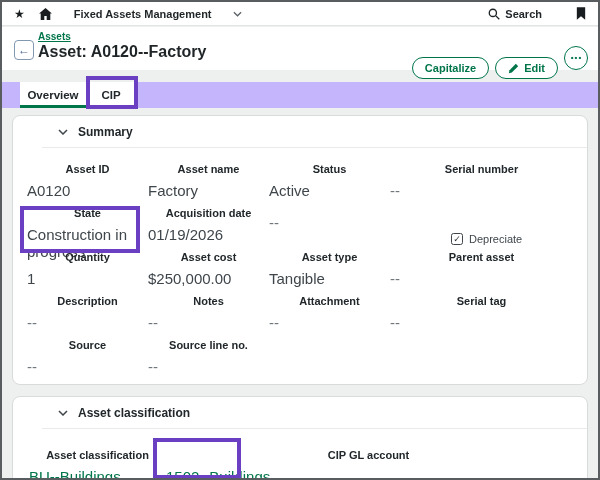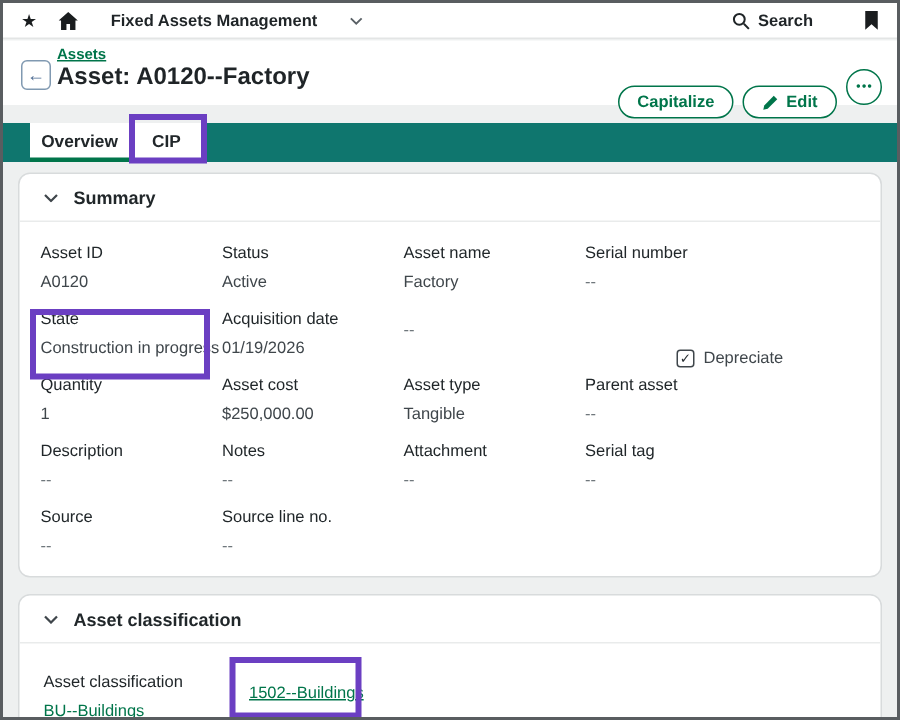--- a/index.html
+++ b/index.html
@@ -55,21 +55,21 @@
   }
   .round {
     width:24px; height:24px; border:1.5px solid #00754a; border-radius:50%;
     background:#fff; color:#00754a; font-size:8px; font-weight:bold;
     letter-spacing:1px; display:flex; align-items:center; justify-content:center;
     cursor:pointer; padding:0 0 2px 1px;
   }
   
   .tabbar {
     position:absolute; top:80px; left:0; right:0; height:26px;
-    background:#0f766e; display:flex; padding-left:18px;
+    background:#c4b5fd; display:flex; padding-left:18px;
   }
   .tab {
     position:relative; height:26px; display:flex; align-items:center;
     justify-content:center; font-size:11.5px; font-weight:bold;
     color:#21272a; cursor:pointer; background:#fff;
   }
   .tab.overview { width:66px; }
   .tab.cip { width:50px; }
   .tab.active::after {
     content:""; position:absolute; left:0; right:0; bottom:0; height:3px;
@@ -77,32 +77,32 @@
   }
   
   .card {
     position:absolute; left:10px; right:10px; background:#fff;
     border:1px solid #d8dbdc; border-radius:8px; overflow:hidden;
   }
   .card.summary { top:113px; height:270px; }
   .card.classification { top:394px; height:120px; }
   .card-head {
     display:flex; align-items:center; gap:10px; height:32px;
-    padding:0 16px; border-bottom:1px solid #e9ebeb; cursor:pointer;
+    padding:0 16px; border-bottom:1px solid #e9ebeb; cursor:pointer;margin-left:29px;
   }
   .card-title { font-size:12px; font-weight:bold; color:#21272a; }
   .chev { display:flex; }
   
   .fgrid {
     display:grid; grid-template-columns:121px 121px 121px auto;
     grid-auto-rows:44px; padding:15px 14px 0 14px;
   }
   .fgrid2 { display:grid; grid-template-columns:137px auto; padding:20px 16px 0 16px; }
-  .field .flabel { font-size:11px; font-weight:normal; color:#21272a; }
-  .field .fvalue { font-size:11px; color:#3f464b; margin-top:7px; }
+  .field .flabel { font-size:11px; font-weight:bold; color:#21272a;text-align:center; }
+  .field .fvalue { font-size:15px; color:#3f464b; margin-top:7px; }
   .field .fvalue.muted { color:#6f777c; }
   .field .fvalue.link {
     color:#00754a; text-decoration:underline; cursor:pointer; width:max-content;text-align:center;
   }
   .check-cell { display:flex; align-items:center; gap:6px; padding:20px 0 0 61px; }
   .checkbox {
     width:12px; height:12px; border:1.4px solid #3f464b; border-radius:2.5px;
     display:flex; align-items:center; justify-content:center;
     font-size:9px; color:#2b3135; cursor:pointer; background:#fff; line-height:1;
   }
@@ -183,26 +183,26 @@
     </span>
     <span class="card-title">Summary</span>
   </div>
   <div class="fgrid">
 
     <div class="field">
       <div class="flabel">Asset ID</div>
       <div class="fvalue">A0120</div>
     </div>
     <div class="field">
+      <div class="flabel">Asset name</div>
+      <div class="fvalue">Factory</div>
+    </div>
+    <div class="field">
       <div class="flabel">Status</div>
       <div class="fvalue">Active</div>
-    </div>
-    <div class="field">
-      <div class="flabel">Asset name</div>
-      <div class="fvalue">Factory</div>
     </div>
     <div class="field">
       <div class="flabel">Serial number</div>
       <div class="fvalue muted">--</div>
     </div>
 
     <div class="field">
       <div class="flabel">State</div>
       <div class="fvalue">Construction in progress</div>
     </div>
@@ -272,20 +272,21 @@
         </svg>
     </span>
     <span class="card-title">Asset classification</span>
   </div>
   <div class="fgrid2">
     <div class="field">
       <div class="flabel">Asset classification</div>
       <div class="fvalue link">BU--Buildings</div>
     </div>
     <div class="field">
+      <div class="flabel">CIP GL account</div>
       <div class="fvalue link">1502--Buildings</div>
     </div>
   </div>
 </div>
 
 <div class="anno cip-tab"></div>
 <div class="anno state"></div>
 <div class="anno cip-gl"></div>
 
 </body></html>

